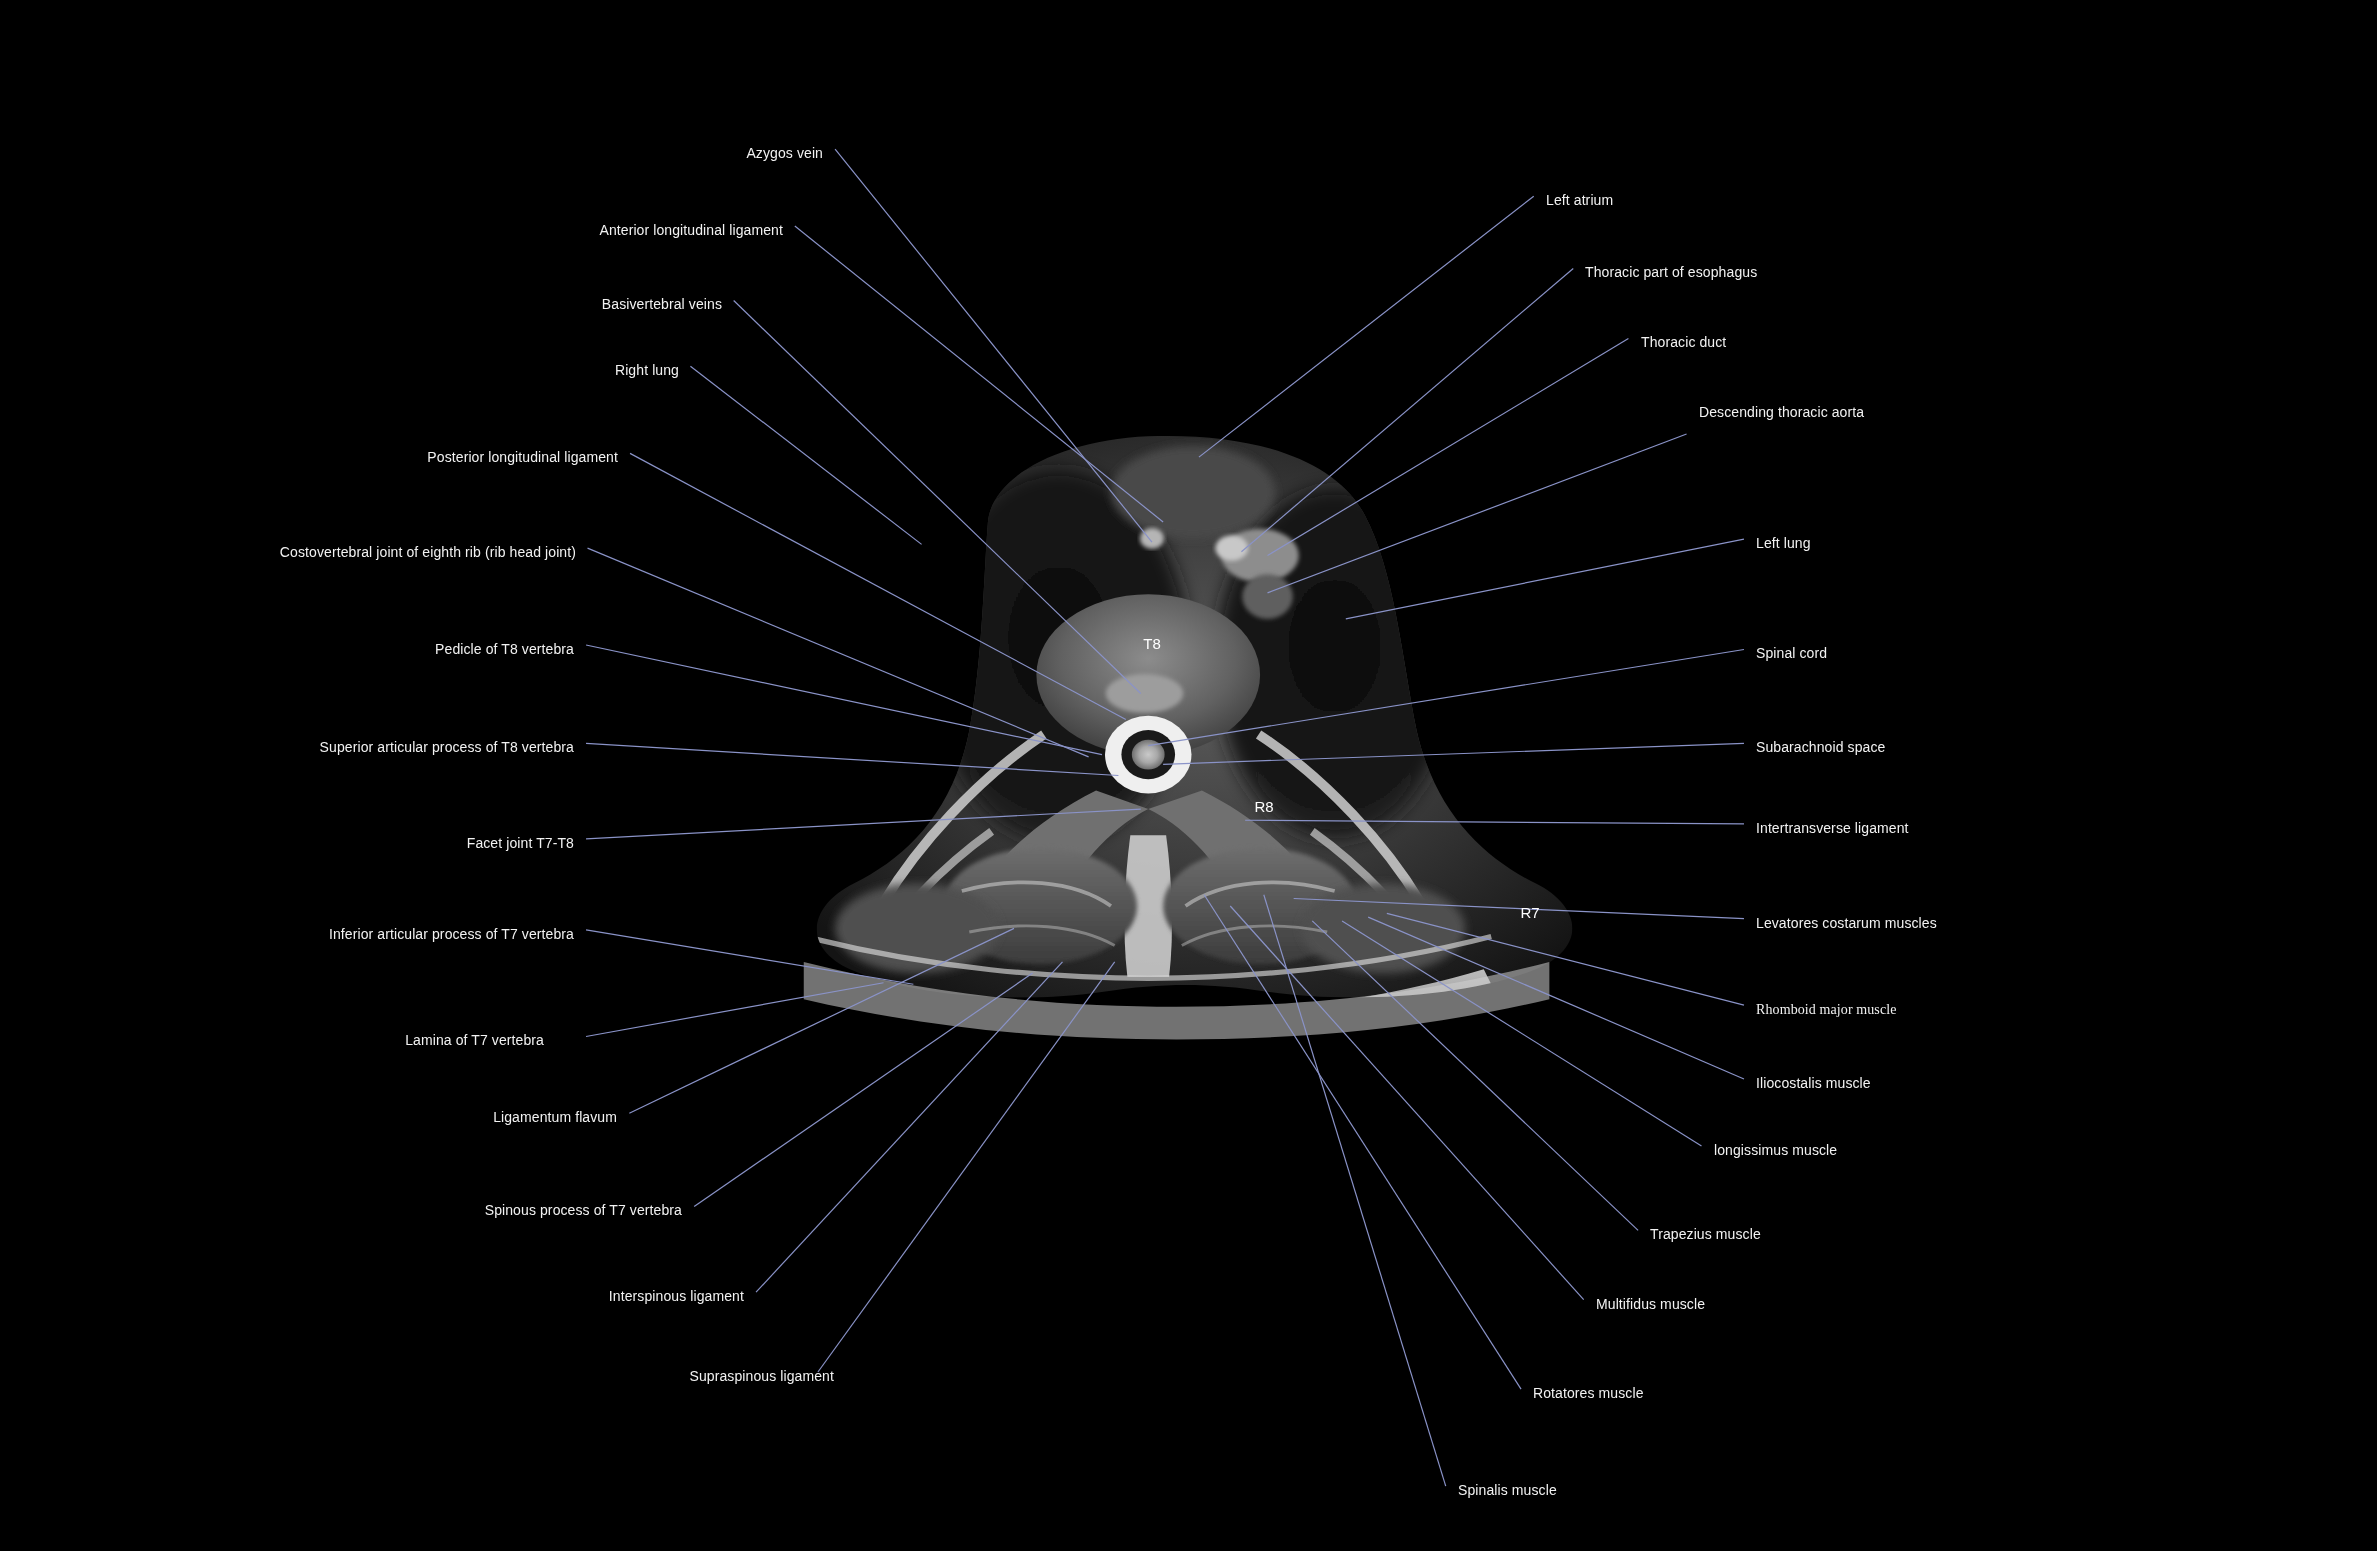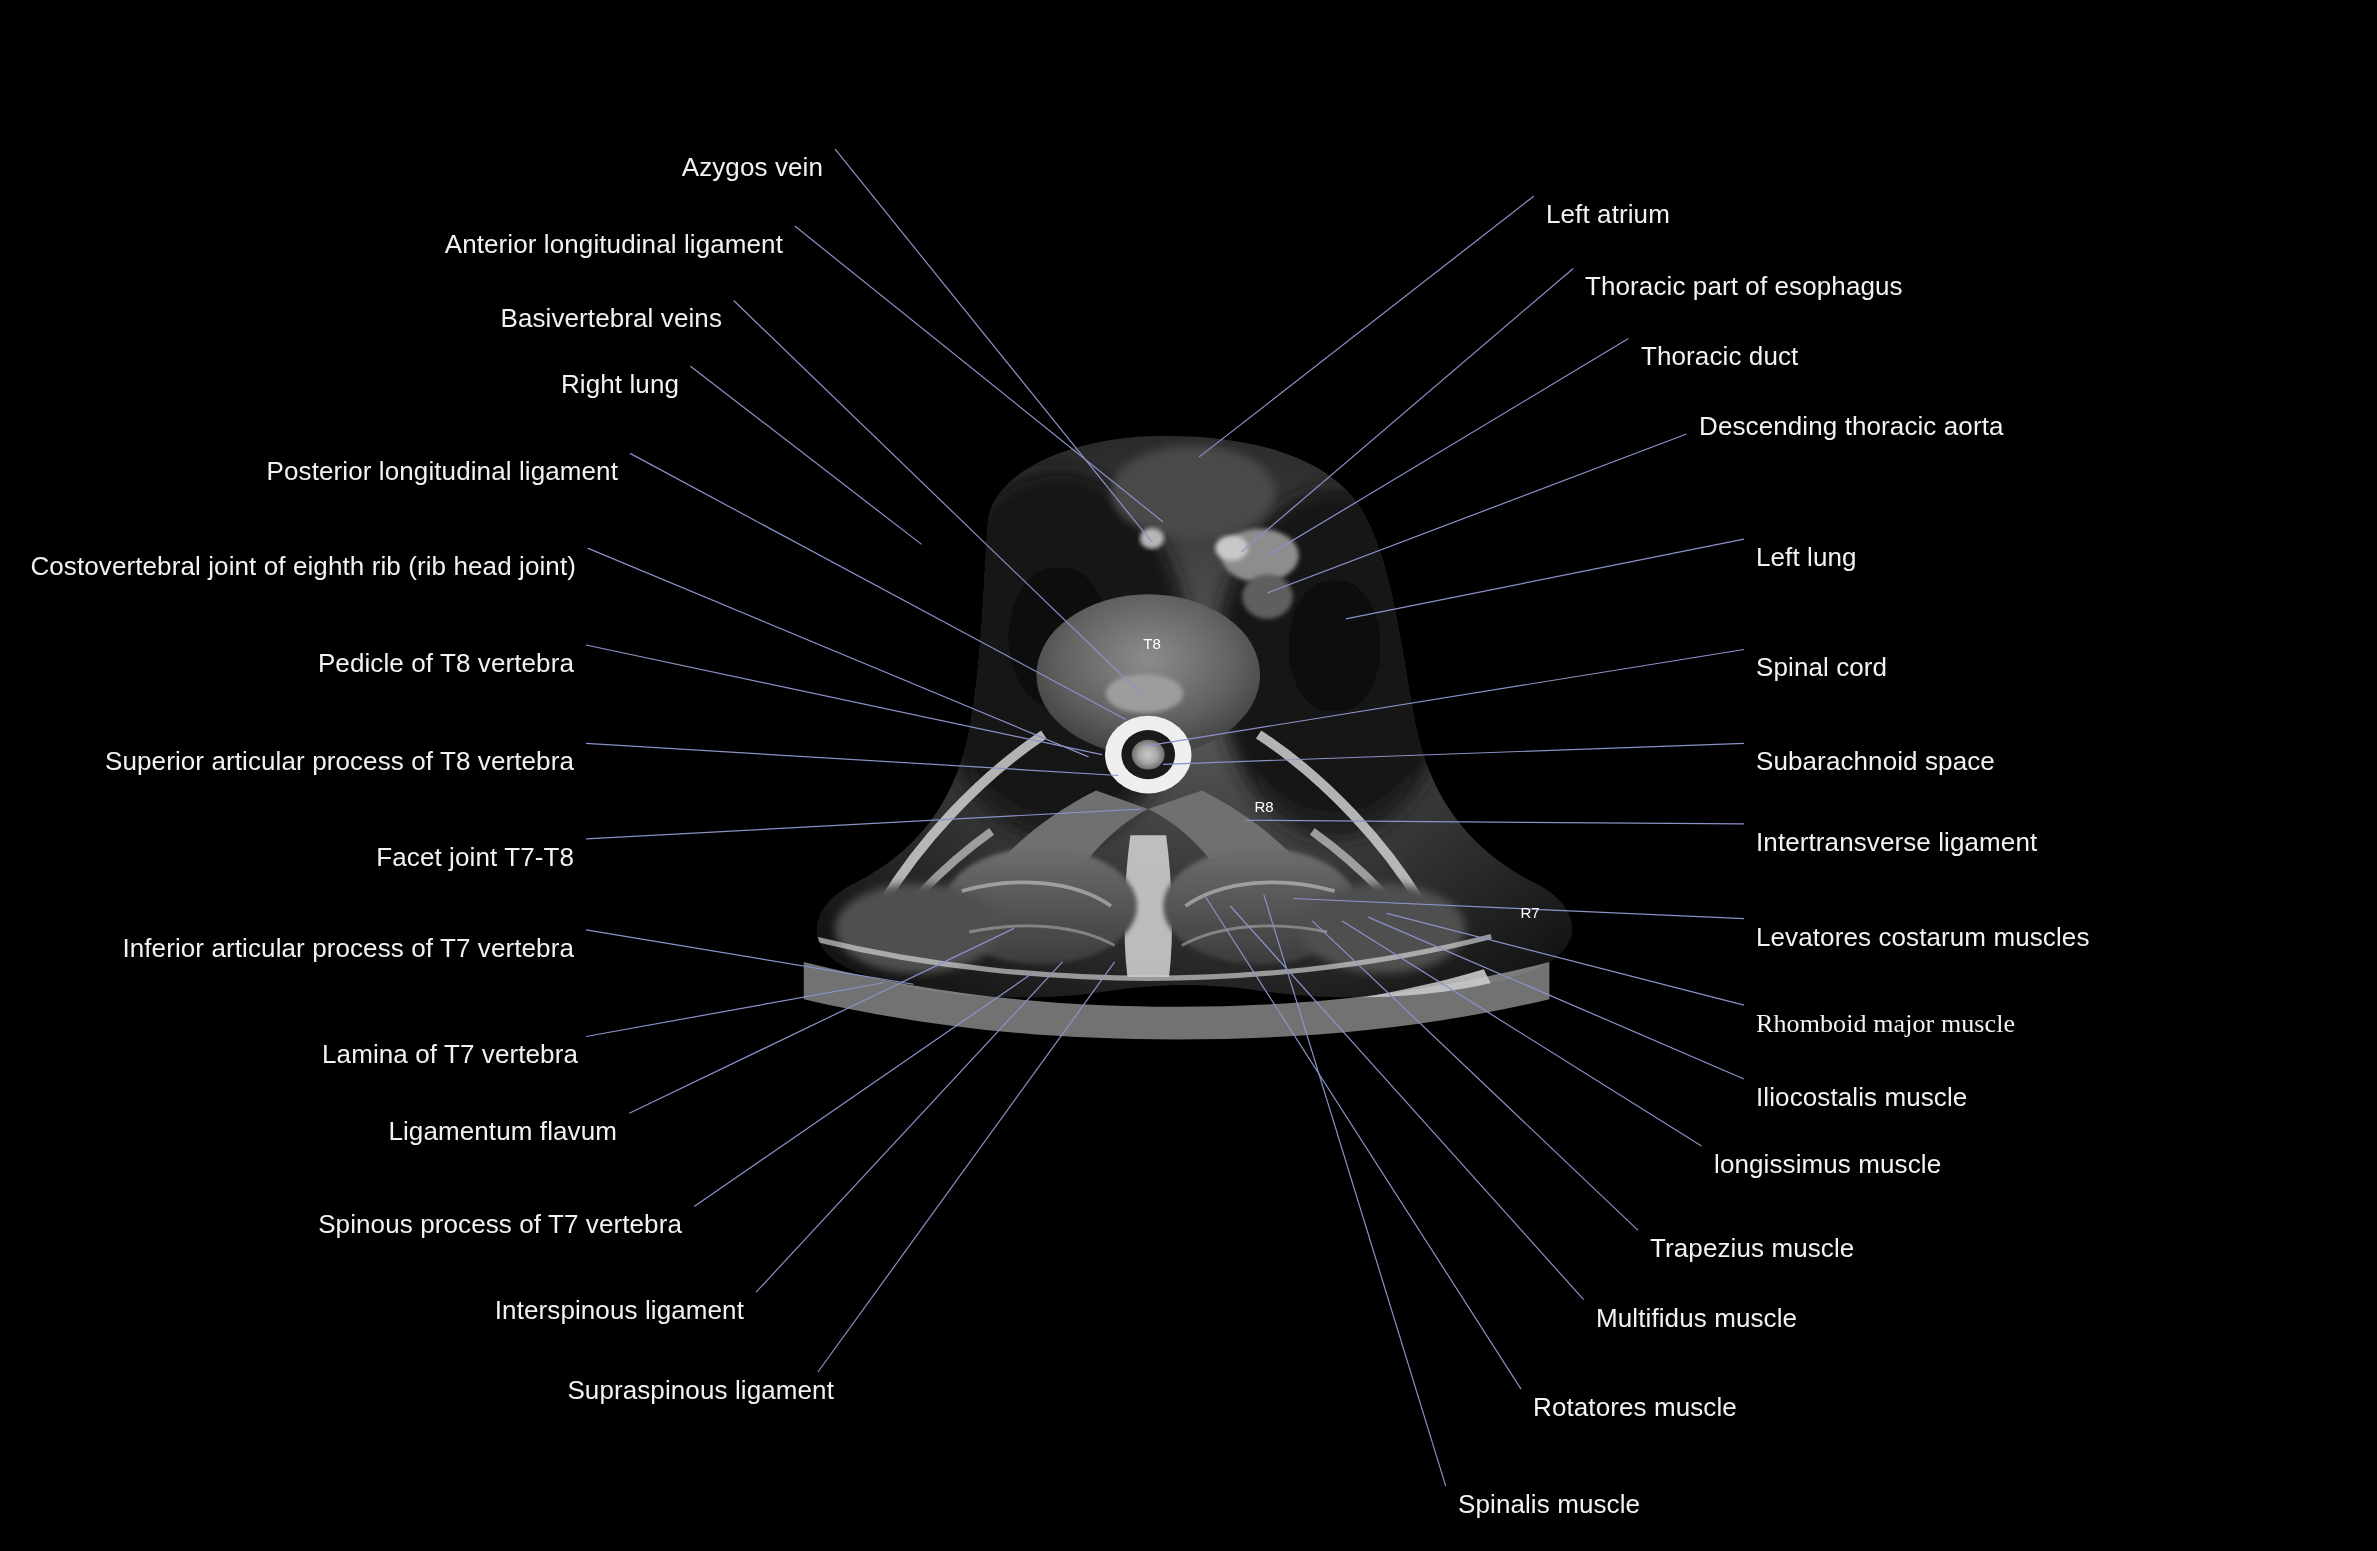--- a/index.html
+++ b/index.html
@@ -17,25 +17,24 @@
   }
   #scan-layer {
     position: absolute;
     left: 0; top: 0;
     width: 2377px;
     height: 1551px;
   }
   .lbl {
     position: absolute;
     color: #f2f2f2;
-    font-size: 26px;
+    font-size: 14px;
     line-height: 25px;
     white-space: nowrap;
     letter-spacing: 0.1px;
-    margin-top: 14px;
   }
   .lbl.right-align { transform: translate(-100%, -50%); }
   .lbl.left-align  { transform: translate(0, -50%); }
   .inlbl {
     position: absolute;
     color: #ffffff;
     font-size: 15px;
     white-space: nowrap;
     transform: translate(-50%, -50%);
   }
@@ -193,21 +192,21 @@
 <div class="lbl right-align" style="left: 823px; top: 153px;">Azygos vein</div>
     <div class="lbl right-align" style="left: 783px; top: 230px;">Anterior longitudinal ligament</div>
     <div class="lbl right-align" style="left: 722px; top: 304px;">Basivertebral veins</div>
     <div class="lbl right-align" style="left: 679px; top: 370px;">Right lung</div>
     <div class="lbl right-align" style="left: 618px; top: 457px;">Posterior longitudinal ligament</div>
     <div class="lbl right-align" style="left: 576px; top: 552px;">Costovertebral joint of eighth rib (rib head joint)</div>
     <div class="lbl right-align" style="left: 574px; top: 649px;">Pedicle of T8 vertebra</div>
     <div class="lbl right-align" style="left: 574px; top: 747px;">Superior articular process of T8 vertebra</div>
     <div class="lbl right-align" style="left: 574px; top: 843px;">Facet joint T7-T8</div>
     <div class="lbl right-align" style="left: 574px; top: 934px;">Inferior articular process of T7 vertebra</div>
-    <div class="lbl right-align" style="left: 578px; top: 1040px;">Lamina of T7 vertebra</div>
+    <div class="lbl right-align" style="left: 544px; top: 1040px;">Lamina of T7 vertebra</div>
     <div class="lbl right-align" style="left: 617px; top: 1117px;">Ligamentum flavum</div>
     <div class="lbl right-align" style="left: 682px; top: 1210px;">Spinous process of T7 vertebra</div>
     <div class="lbl right-align" style="left: 744px; top: 1296px;">Interspinous ligament</div>
     <div class="lbl right-align" style="left: 834px; top: 1376px;">Supraspinous ligament</div>
     <div class="lbl left-align" style="left: 1546px; top: 200px;">Left atrium</div>
     <div class="lbl left-align" style="left: 1585px; top: 272px;">Thoracic part of esophagus</div>
     <div class="lbl left-align" style="left: 1641px; top: 342px;">Thoracic duct</div>
     <div class="lbl left-align" style="left: 1699px; top: 412px;">Descending thoracic aorta</div>
     <div class="lbl left-align" style="left: 1756px; top: 543px;">Left lung</div>
     <div class="lbl left-align" style="left: 1756px; top: 653px;">Spinal cord</div>

